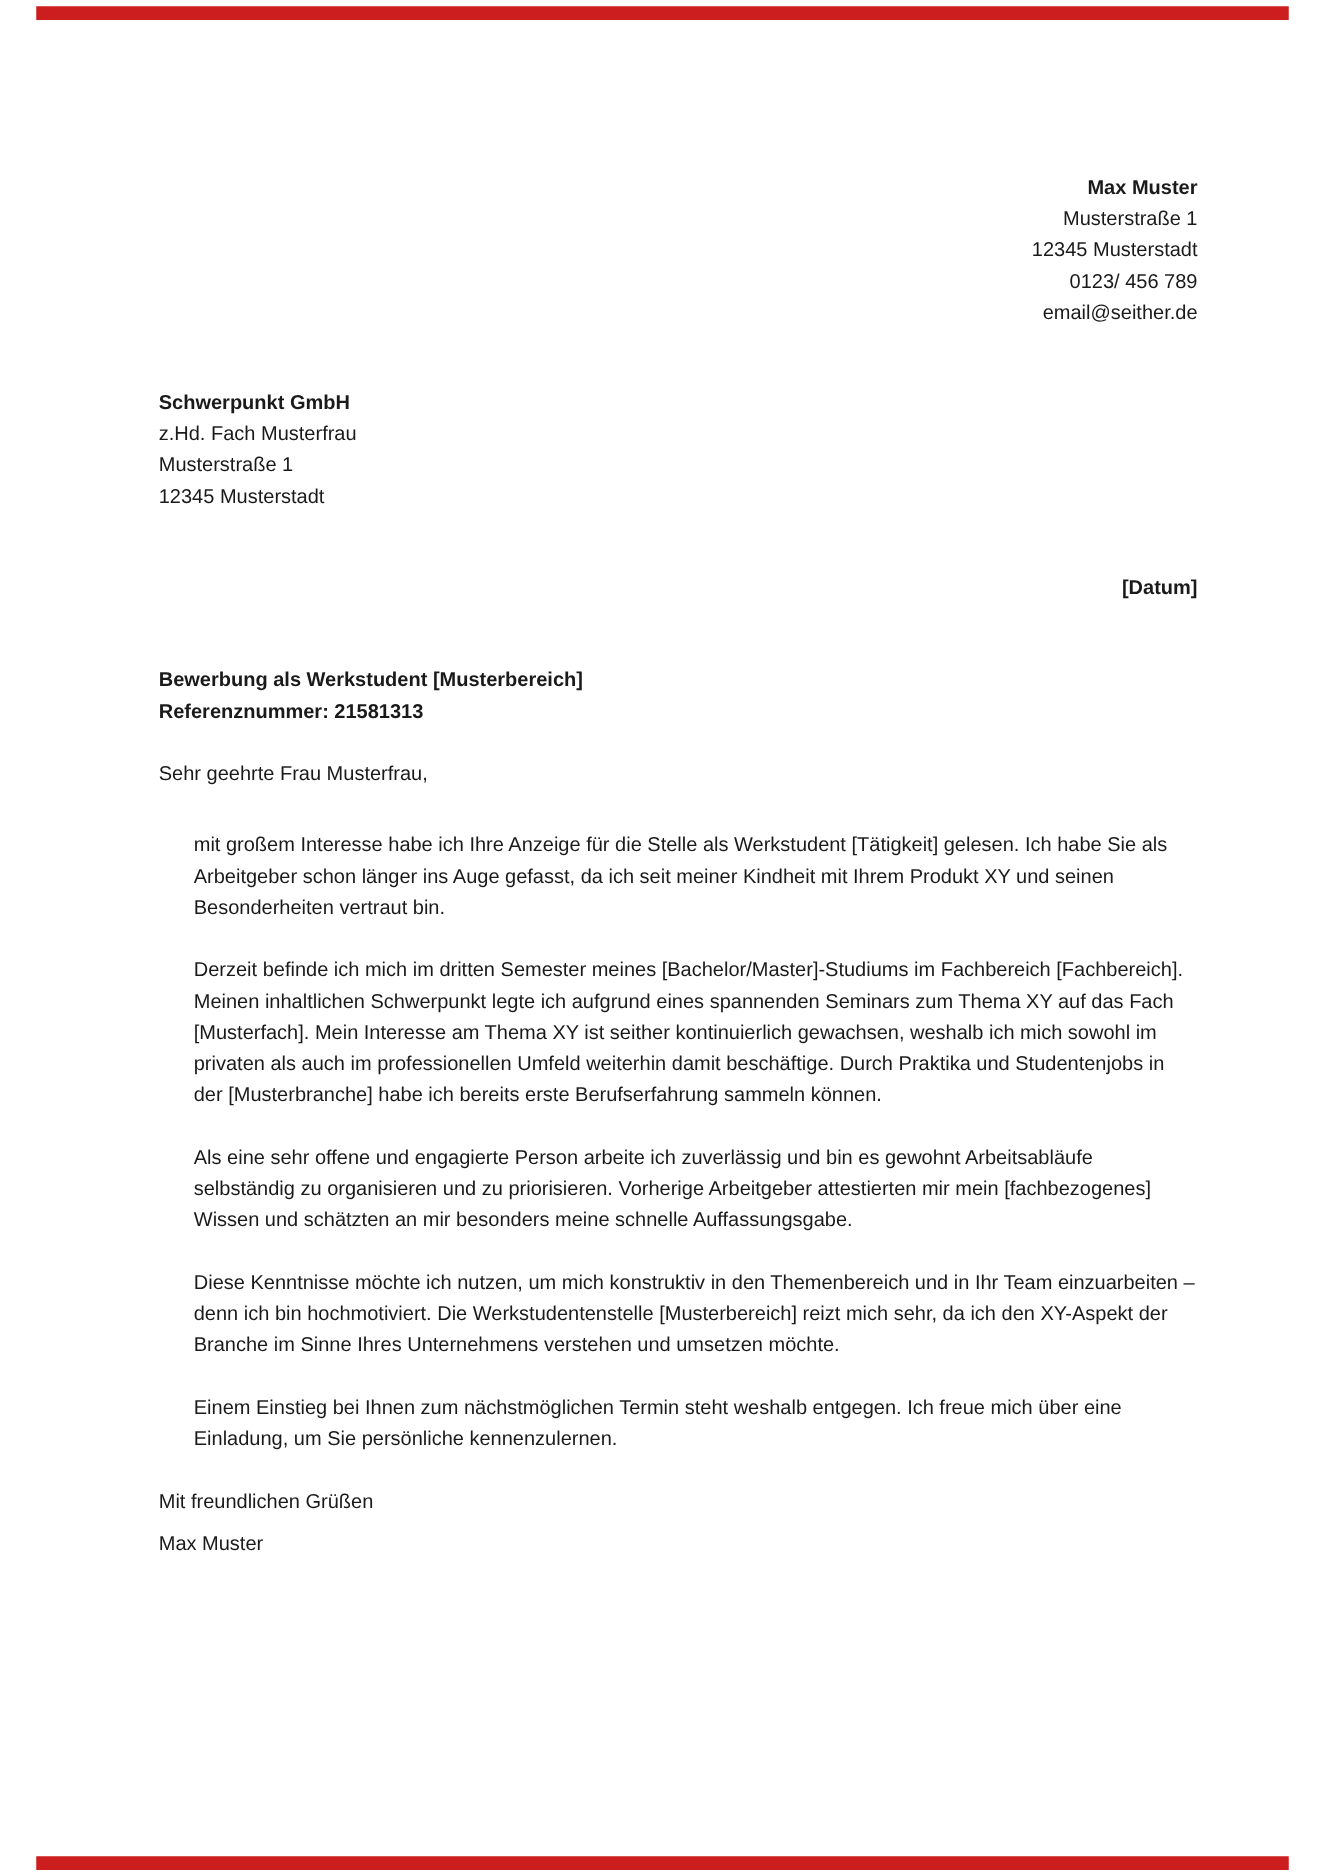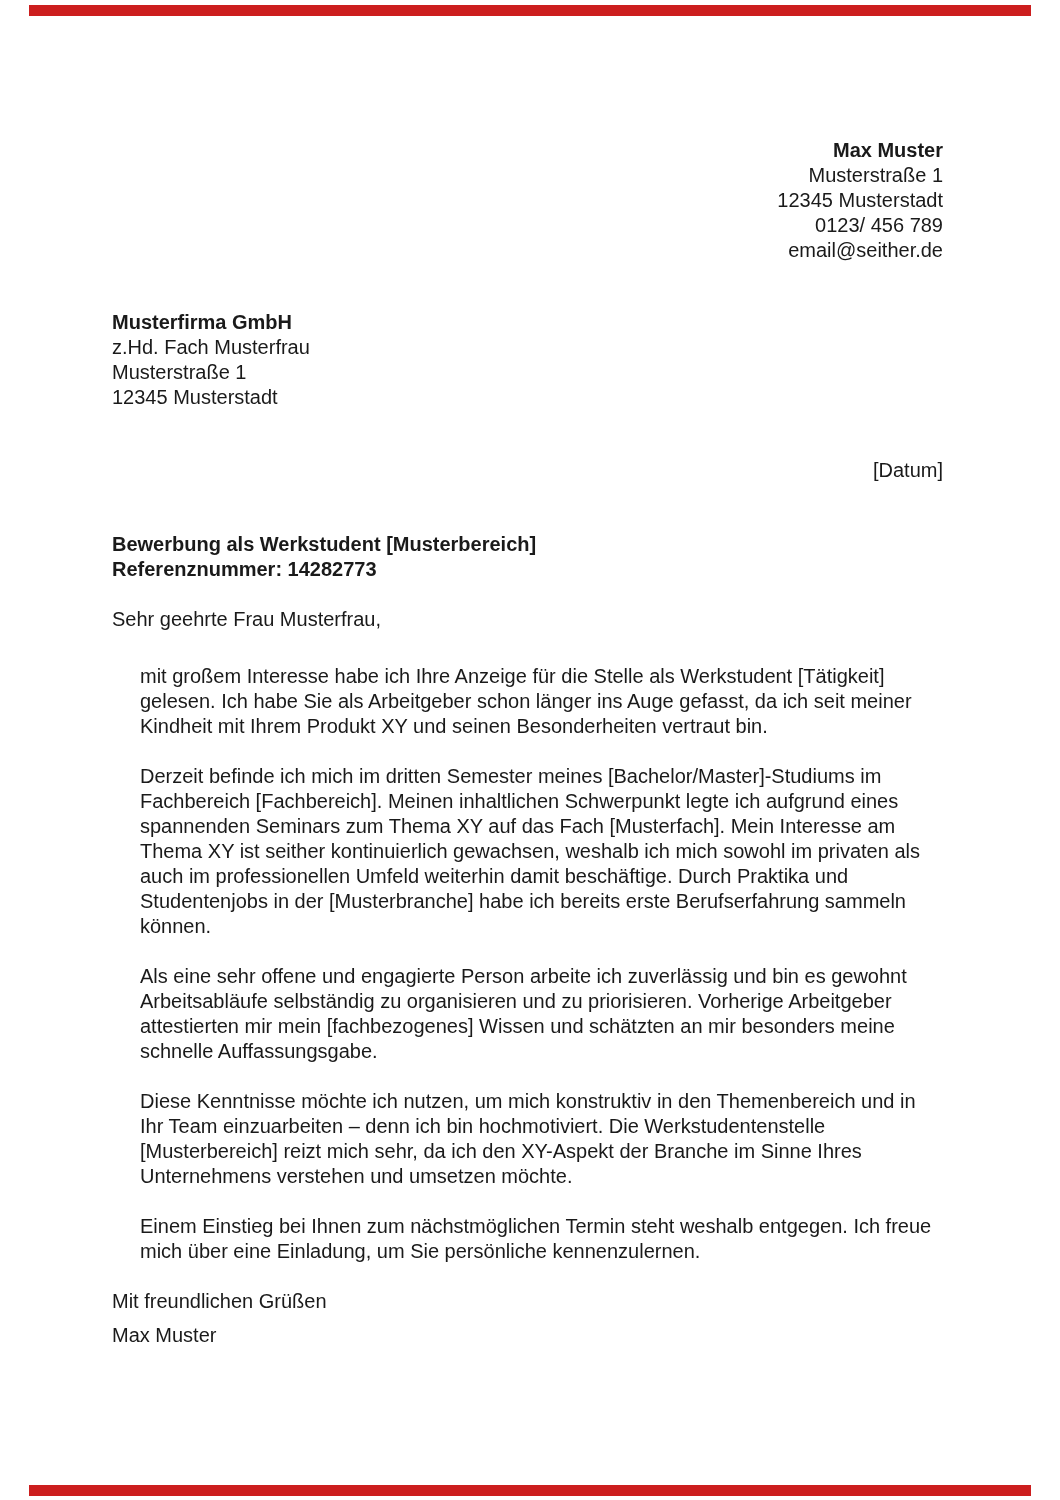--- a/index.html
+++ b/index.html
@@ -17,32 +17,32 @@
     left: 29px;
     right: 29px;
     height: 11px;
     background: #cc1e1e; 
   }
   .accent-bar.top { top: 5px; }
   .accent-bar.bottom { bottom: 4px; }
 
   .letter {
     position: absolute;
-    left: 112px;
+    left: 127px;
     top: 138px;
     width: 831px;
-    font-size: 20px;
+    font-size: 16px;
     line-height: 25px;
   }
   .bold { font-weight: bold; }
   .align-right { text-align: right; }
 
   .sender-block   { margin-bottom: 47px; }
   .recipient-block{ margin-bottom: 48px; }
-  .date-line      { margin-bottom: 49px; }
+  .date-line      { margin-bottom: 49px; font-weight: bold; }
   .subject-block  { margin-bottom: 25px; }
   .salutation     { margin-bottom: 32px; }
   .body-paragraph { margin-bottom: 25px; margin-left: 28px; }
   .closing        { margin-bottom: 9px; }
 </style>
 </head>
 <body style="background: rgb(255, 255, 255); color: rgb(26, 26, 26);">
 
 <div class="accent-bar top" style="background: rgb(204, 30, 30);"></div>
 
@@ -52,33 +52,33 @@
     <div class="bold">Max Muster</div>
     <div>
         <div>Musterstraße 1</div>
         <div>12345 Musterstadt</div>
         <div>0123/ 456 789</div>
         <div>email@seither.de</div>
       </div>
   </div>
 
   <div class="recipient-block">
-    <div class="bold">Musterfirma GmbH</div>
+    <div class="bold">Schwerpunkt GmbH</div>
     <div>
         <div>z.Hd. Fach Musterfrau</div>
         <div>Musterstraße 1</div>
         <div>12345 Musterstadt</div>
       </div>
   </div>
 
   <div class="date-line align-right">[Datum]</div>
 
   <div class="subject-block">
     <div class="bold">Bewerbung als Werkstudent [Musterbereich]</div>
-    <div class="bold">Referenznummer: 14282773</div>
+    <div class="bold">Referenznummer: 21581313</div>
   </div>
 
   <div class="salutation">Sehr geehrte Frau Musterfrau,</div>
 
   <div>
       <div class="body-paragraph">mit großem Interesse habe ich Ihre Anzeige für die Stelle als Werkstudent [Tätigkeit] gelesen. Ich habe Sie als Arbeitgeber schon länger ins Auge gefasst, da ich seit meiner Kindheit mit Ihrem Produkt XY und seinen Besonderheiten vertraut bin.</div>
       <div class="body-paragraph">Derzeit befinde ich mich im dritten Semester meines [Bachelor/Master]-Studiums im Fachbereich [Fachbereich]. Meinen inhaltlichen Schwerpunkt legte ich aufgrund eines spannenden Seminars zum Thema XY auf das Fach [Musterfach]. Mein Interesse am Thema XY ist seither kontinuierlich gewachsen, weshalb ich mich sowohl im privaten als auch im professionellen Umfeld weiterhin damit beschäftige. Durch Praktika und Studentenjobs in der [Musterbranche] habe ich bereits erste Berufserfahrung sammeln können.</div>
       <div class="body-paragraph">Als eine sehr offene und engagierte Person arbeite ich zuverlässig und bin es gewohnt Arbeitsabläufe selbständig zu organisieren und zu priorisieren. Vorherige Arbeitgeber attestierten mir mein [fachbezogenes] Wissen und schätzten an mir besonders meine schnelle Auffassungsgabe.</div>
       <div class="body-paragraph">Diese Kenntnisse möchte ich nutzen, um mich konstruktiv in den Themenbereich und in Ihr Team einzuarbeiten – denn ich bin hochmotiviert. Die Werkstudentenstelle [Musterbereich] reizt mich sehr, da ich den XY-Aspekt der Branche im Sinne Ihres Unternehmens verstehen und umsetzen möchte.</div>
       <div class="body-paragraph">Einem Einstieg bei Ihnen zum nächstmöglichen Termin steht weshalb entgegen. Ich freue mich über eine Einladung, um Sie persönliche kennenzulernen.</div>

